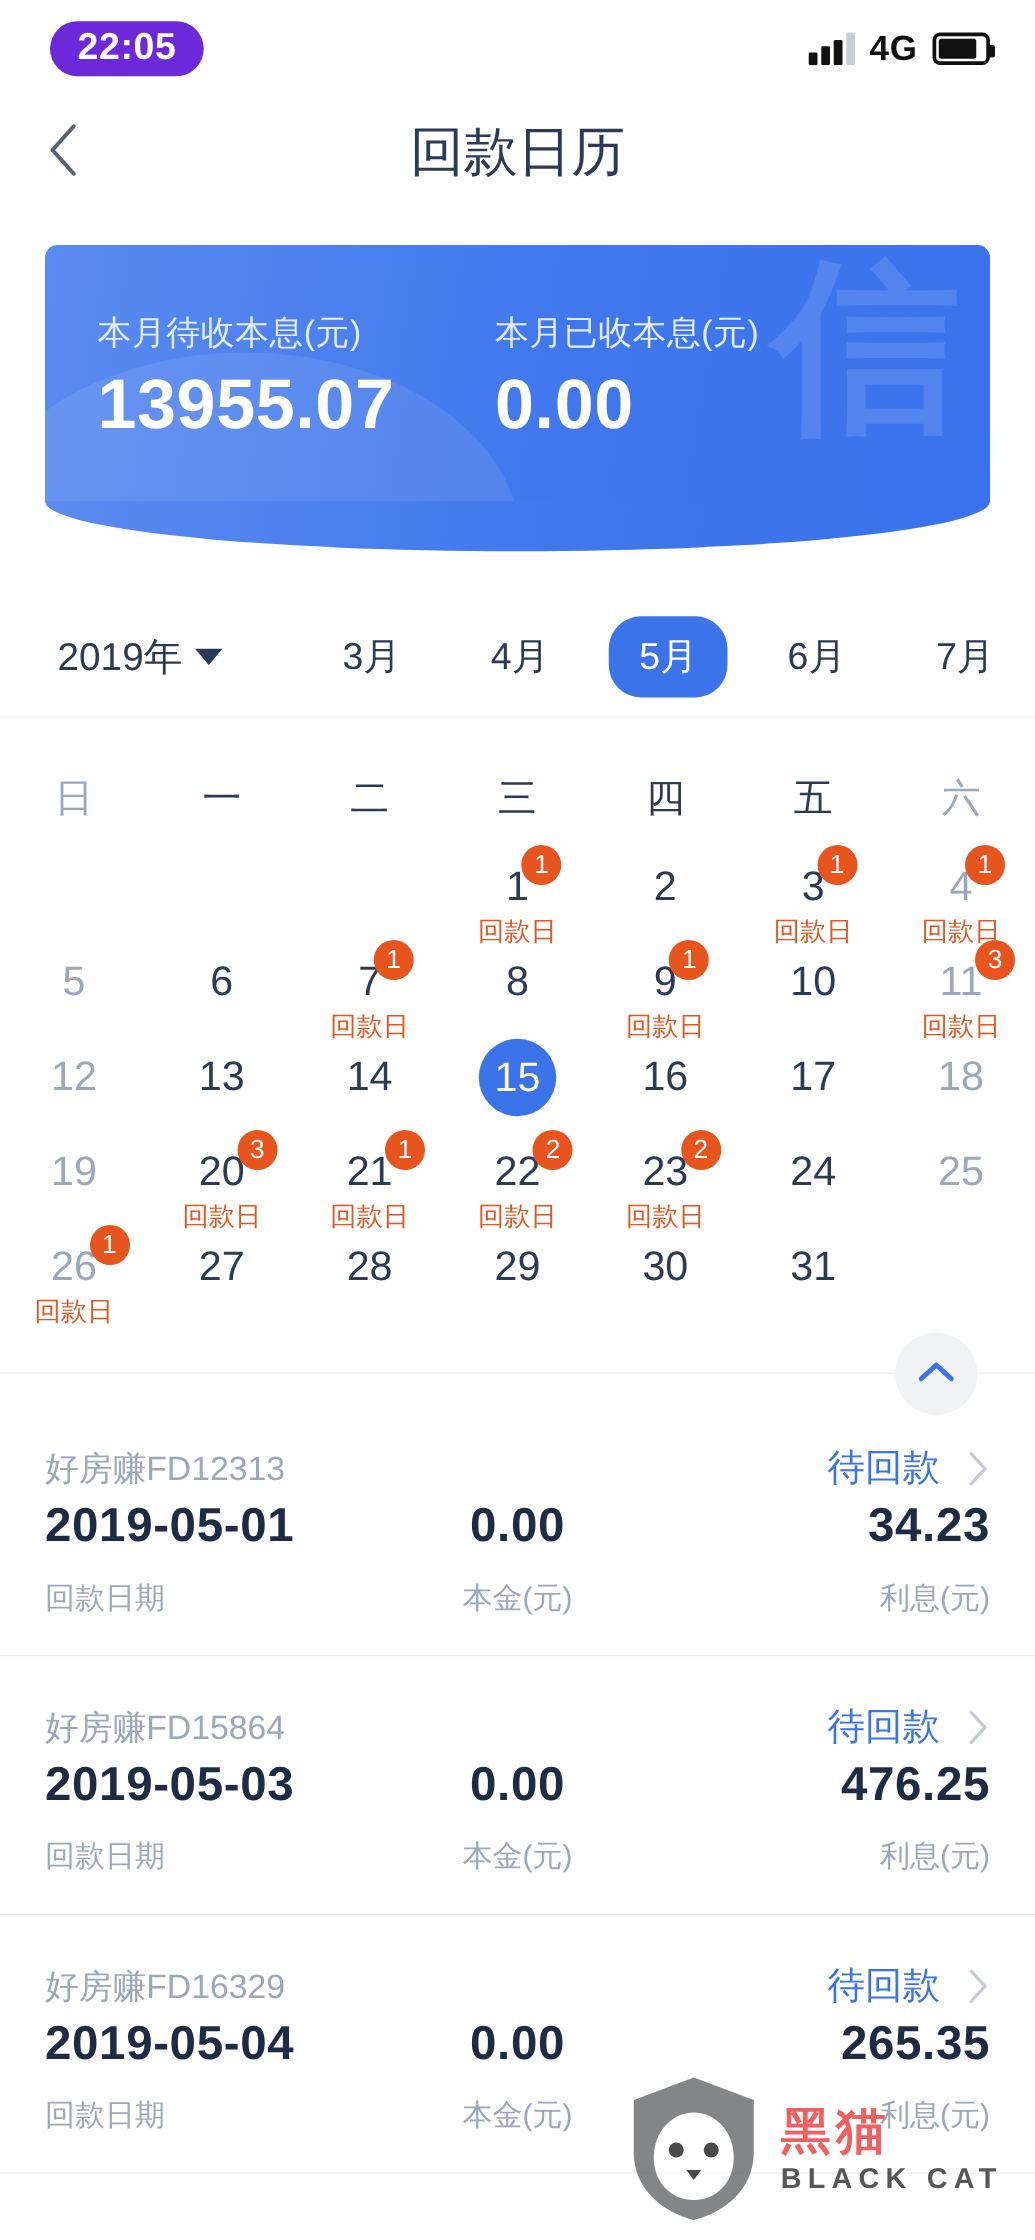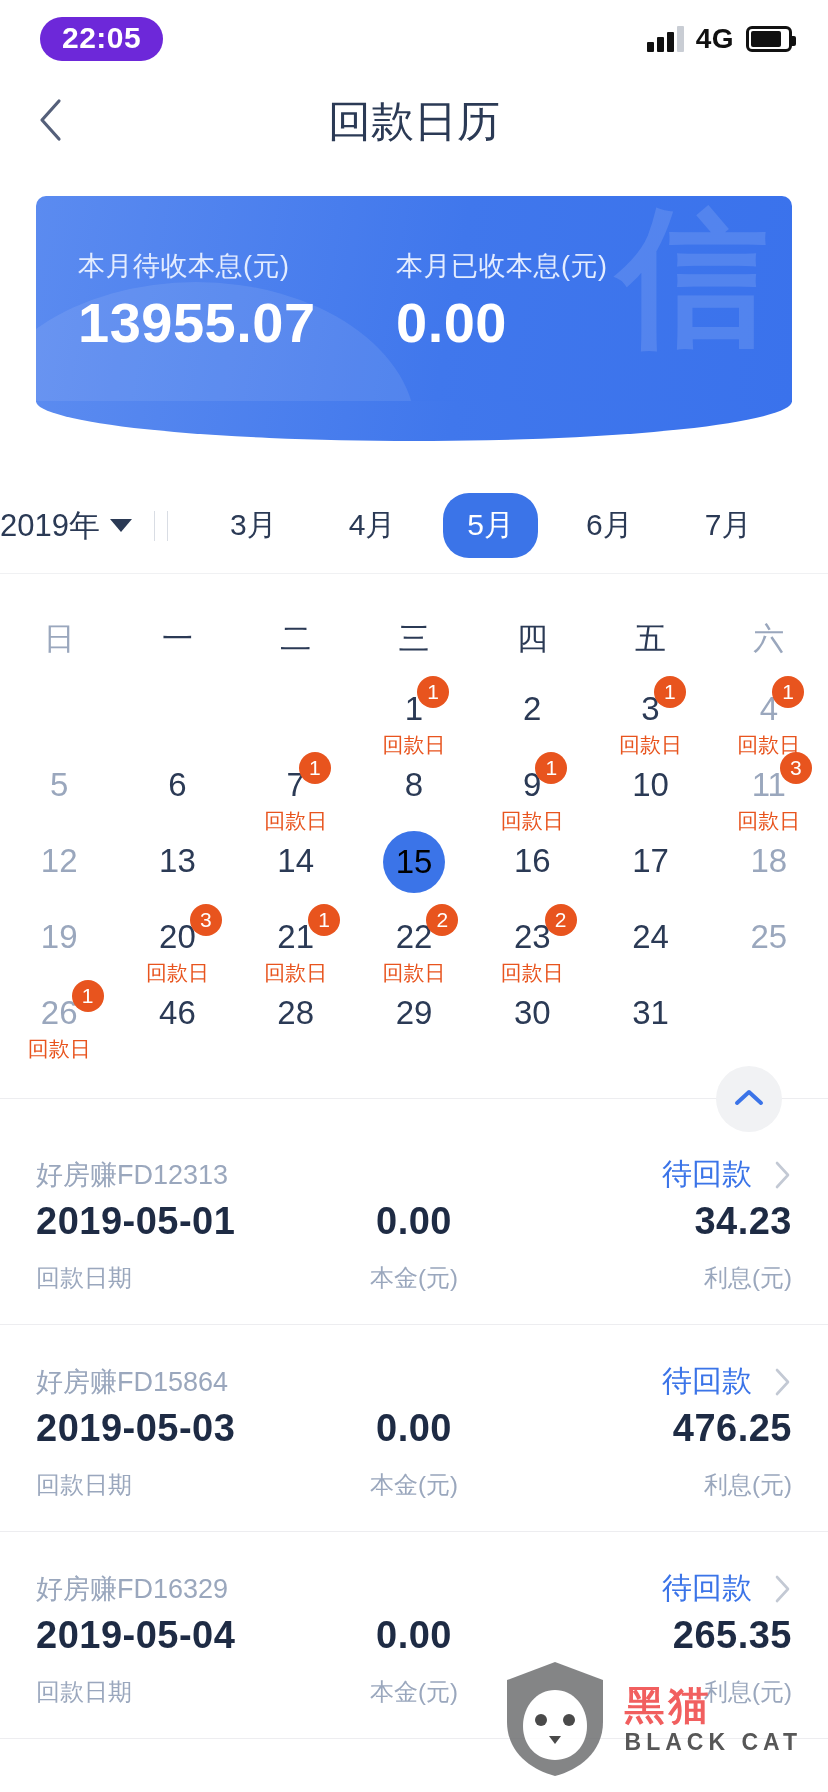--- a/index.html
+++ b/index.html
@@ -87,21 +87,21 @@
   .card-curve {
     height:40px; margin:0 36px;
     background:linear-gradient(100deg,#5b8bf0 0%,#4077ec 55%,#3a72ec 100%);
     border-radius:0 0 50% 50% / 0 0 100% 100%;
     position:relative; top:-1px;
   }
 
   
   .monthbar {
     display:flex; align-items:center; height:96px;
-    margin-top:36px; overflow:hidden;
+    padding-left:46px; margin-top:36px; overflow:hidden;
     border-bottom:1px solid #f0f1f3;
   }
   .year-pick { display:flex; align-items:center; gap:10px; font-size:31px; color:#2b3a55; white-space:nowrap; }
   .caret { width:0;height:0;border-left:11px solid transparent;border-right:11px solid transparent;border-top:13px solid #2b3a55; }
   .vdiv { width:1px; height:30px; background:#d9dde4; margin:0 12px 0 22px; }
   .vdiv2 { width:1px; height:30px; background:#d9dde4; margin:0 38px 0 0; }
   .month {
     font-size:30px; color:#2b3a55; padding:12px 24px; border-radius:26px;
     white-space:nowrap; margin-right:24px;
   }
@@ -112,21 +112,21 @@
   .dow-row, .day-row { display:flex; }
   .dow, .day-cell { width:100px; flex:1 1 0; text-align:center; }
   .dow { font-size:31px; color:#2b3a55; padding:44px 0 26px; }
   .dow.weekend { color:#9aa7bd; }
   .day-cell { position:relative; height:76px; padding-top:6px; }
   .daynum {
     font-size:33px; color:#2b3a55; line-height:1; display:inline-block; position:relative;
   }
   .daynum.muted { color:#9aa7bd; }
   .daynum.selected {
-    color:#000000; background:#3b74e8; border-radius:50%;
+    color:#fef9c3; background:#3b74e8; border-radius:50%;
     width:62px; height:62px; line-height:62px; margin-top:-13px;
   }
   .badge {
     position:absolute; top:-16px; right:-26px;
     min-width:32px; height:32px; border-radius:16px; background:#e8541e;
     color:#fff; font-size:21px; line-height:32px; text-align:center; padding:0 3px;
   }
   .daytag { font-size:21px; color:#e8541e; margin-top:6px;text-align:center; }
 
   
@@ -273,21 +273,21 @@
         <div class="day-cell"><span class="daynum muted">19</span></div>
         <div class="day-cell"><span class="daynum">20<span class="badge">3</span></span><div class="daytag">回款日</div></div>
         <div class="day-cell"><span class="daynum">21<span class="badge">1</span></span><div class="daytag">回款日</div></div>
         <div class="day-cell"><span class="daynum">22<span class="badge">2</span></span><div class="daytag">回款日</div></div>
         <div class="day-cell"><span class="daynum">23<span class="badge">2</span></span><div class="daytag">回款日</div></div>
         <div class="day-cell"><span class="daynum">24</span></div>
         <div class="day-cell"><span class="daynum muted">25</span></div>
       </div>
       <div class="day-row">
         <div class="day-cell"><span class="daynum muted">26<span class="badge">1</span></span><div class="daytag">回款日</div></div>
-        <div class="day-cell"><span class="daynum">46</span></div>
+        <div class="day-cell"><span class="daynum">27</span></div>
         <div class="day-cell"><span class="daynum">28</span></div>
         <div class="day-cell"><span class="daynum">29</span></div>
         <div class="day-cell"><span class="daynum">30</span></div>
         <div class="day-cell"><span class="daynum">31</span></div>
         <div class="day-cell"></div>
       </div>
     </div>
 </div>
 
 <div class="collapse-row">

